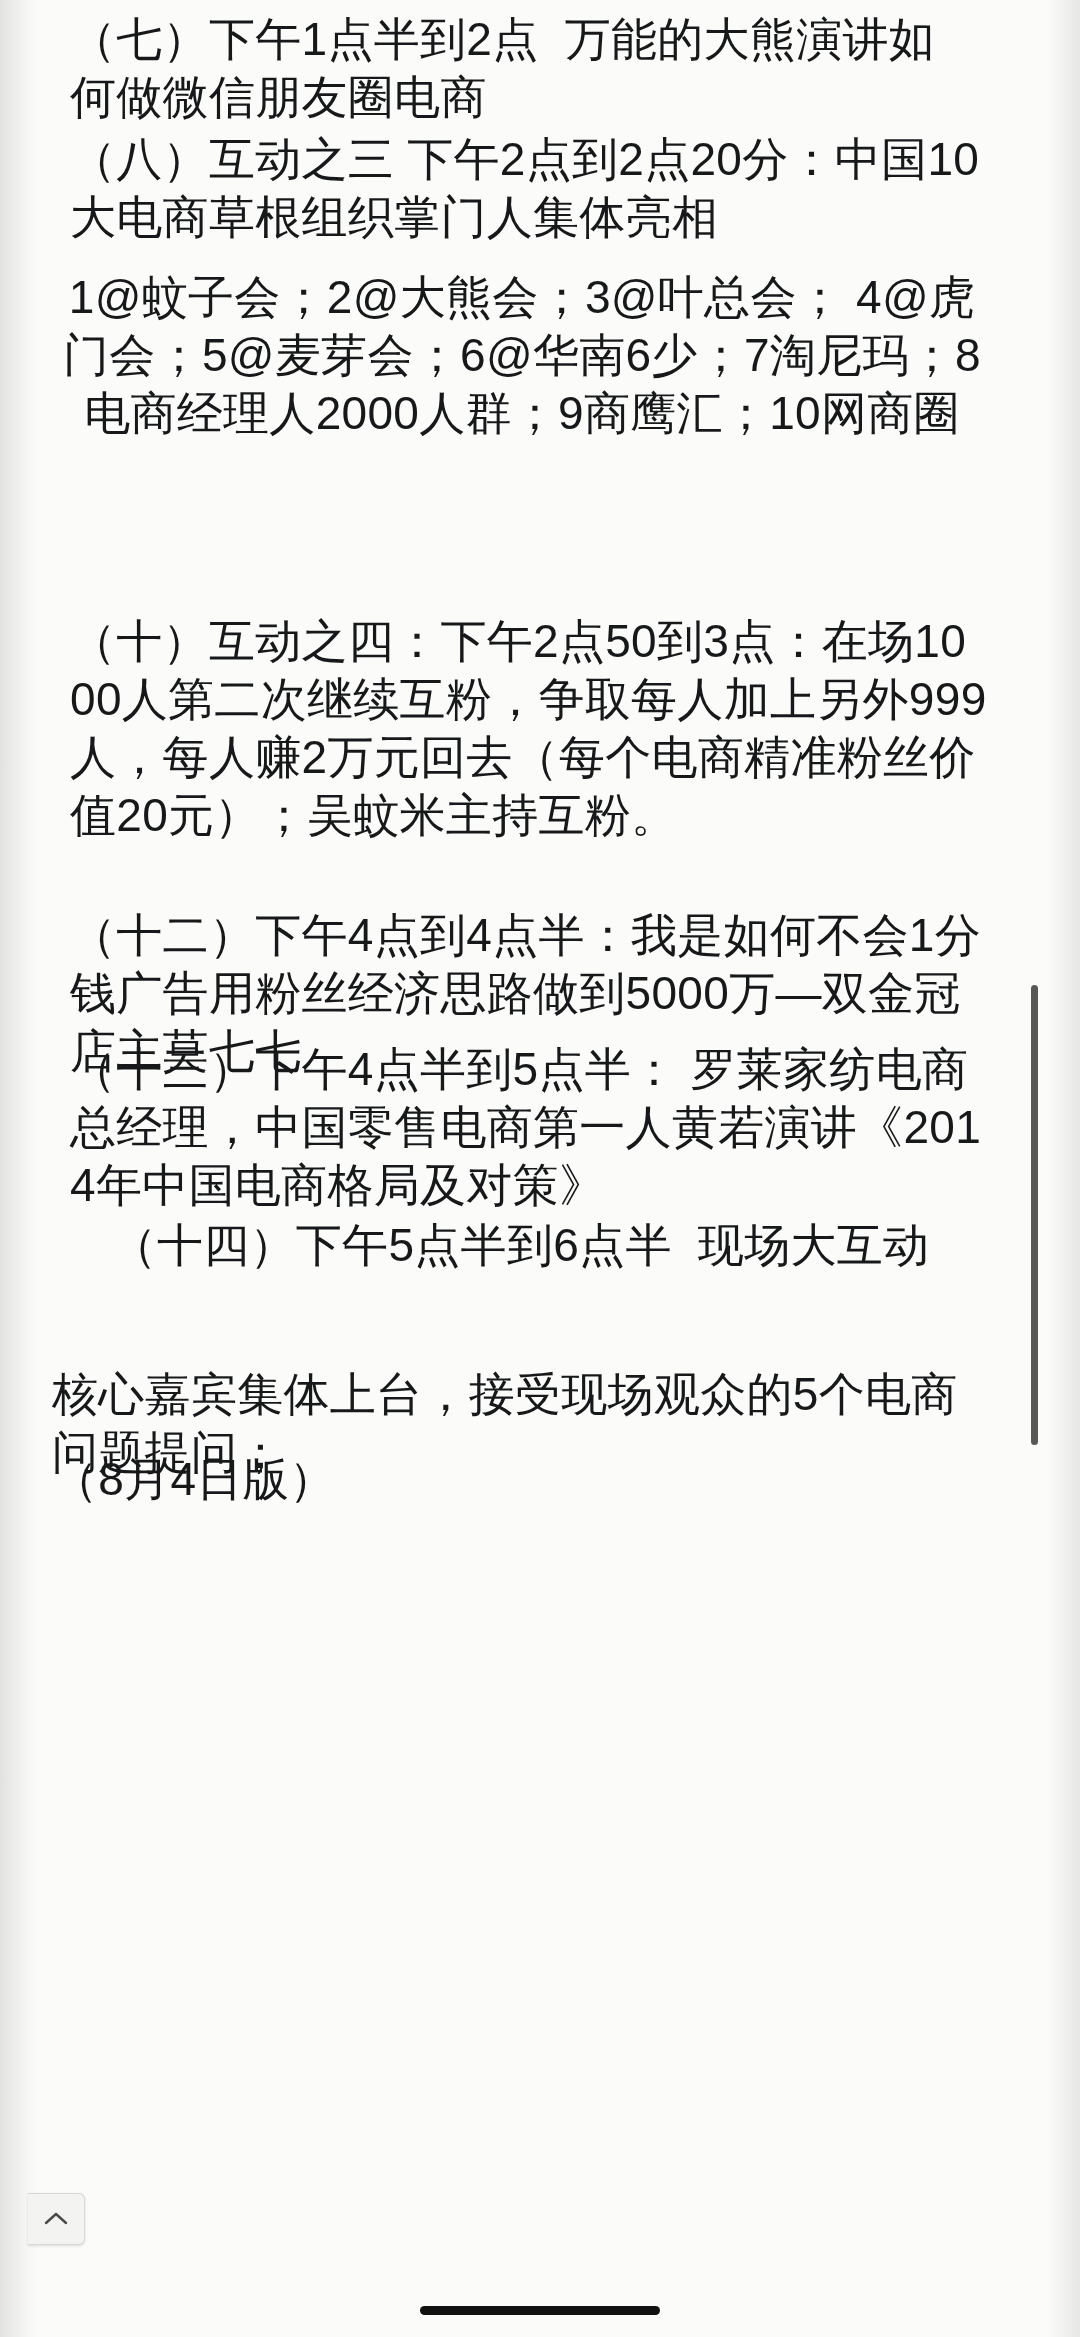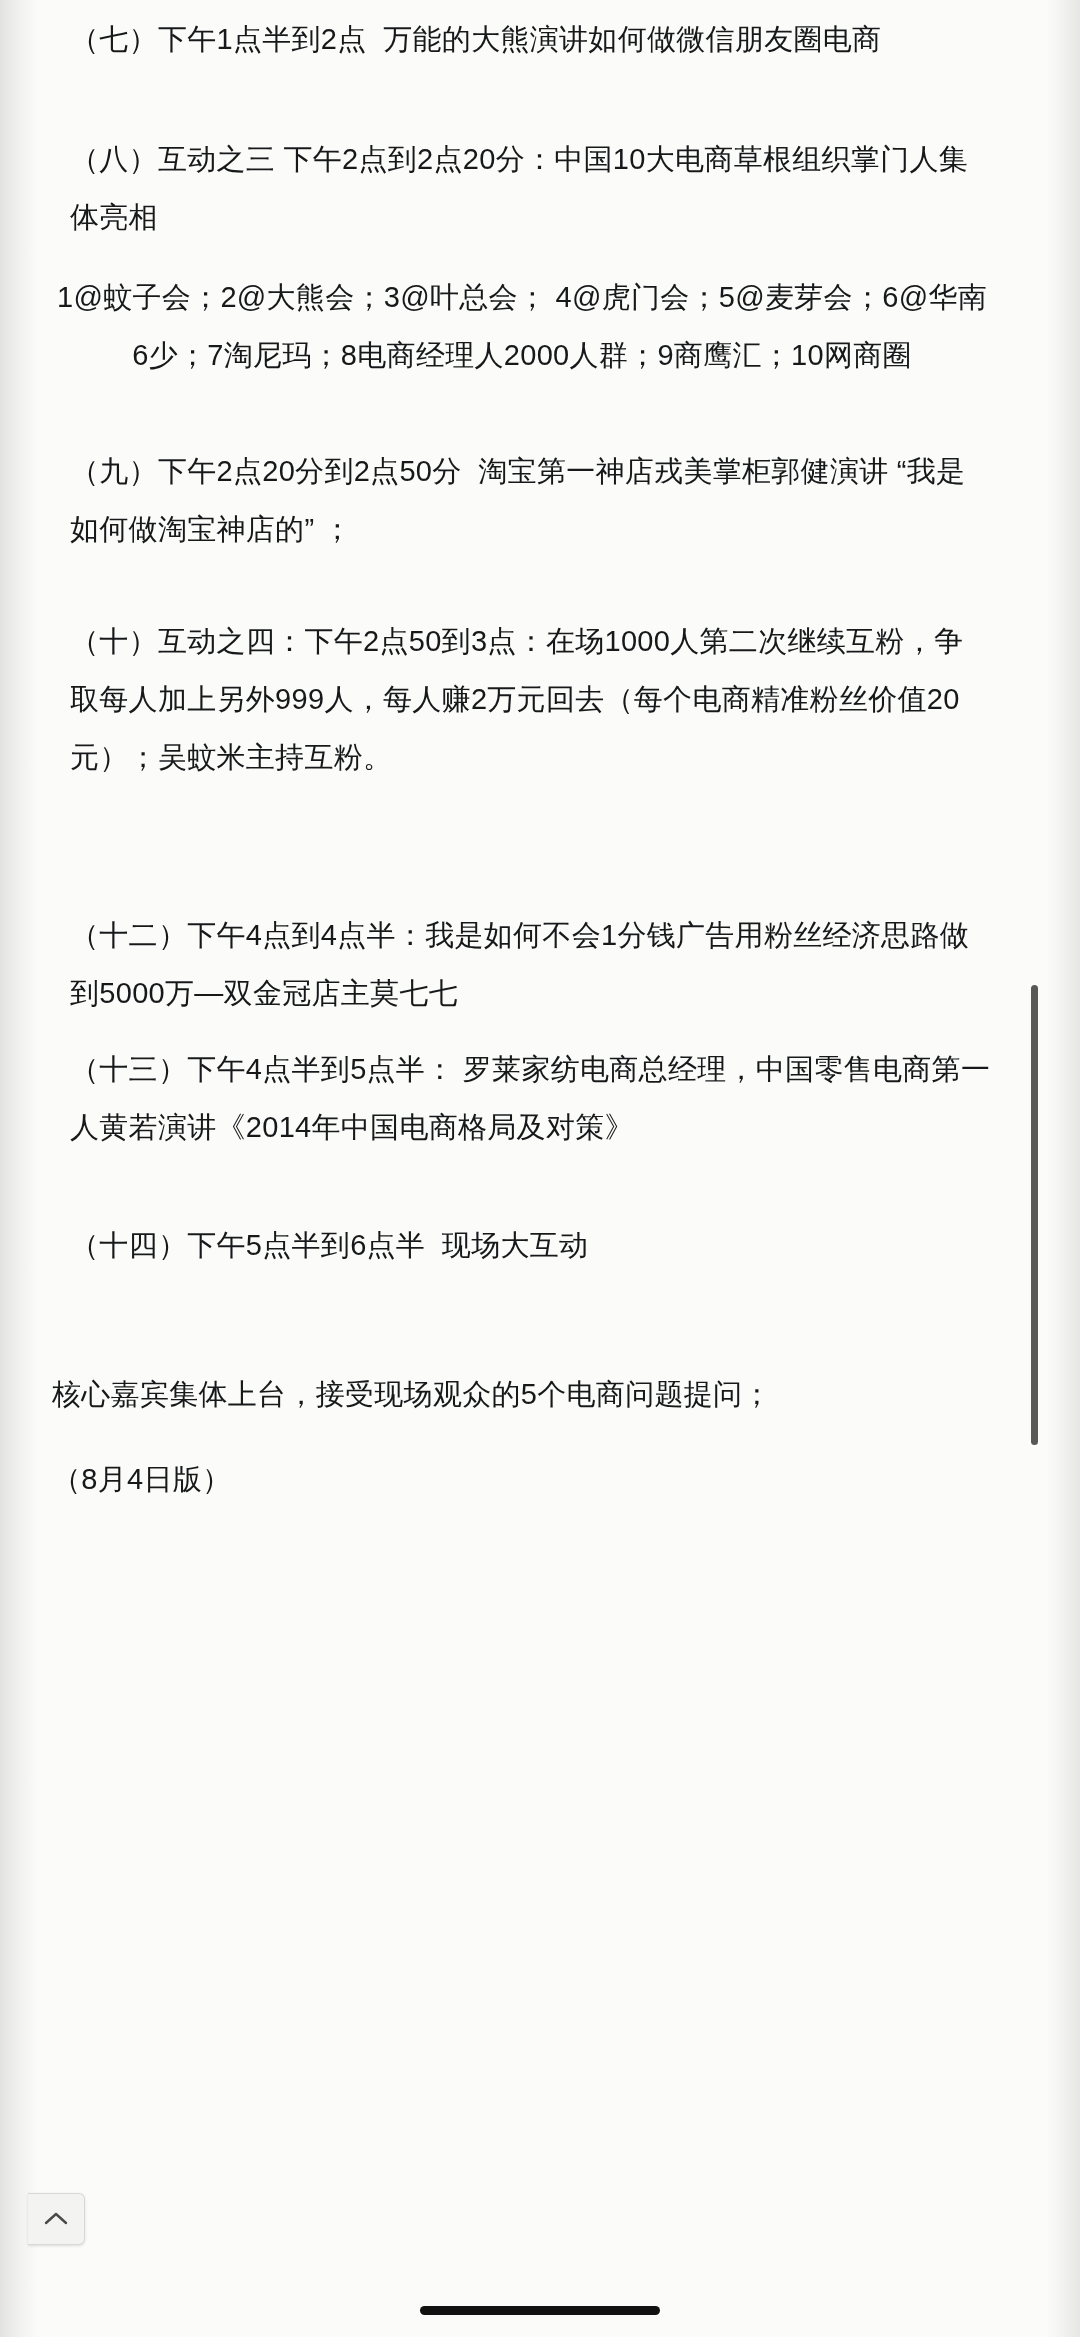--- a/index.html
+++ b/index.html
@@ -35,36 +35,36 @@
     background: linear-gradient(to left, #e6e6e4 0%, #f4f4f2 60%, #fbfbfa 100%);
   }
   .content {
     position: absolute;
     left: 70px;
     top: 0;
     width: 960px;
     height: 2337px;
   }
   .para {
-    font-size: 29px;
+    font-size: 46px;
     line-height: 58px;
     color: #16181a;
     letter-spacing: 0.3px;
     white-space: pre-wrap;
     word-break: break-all;
   }
   .p1  { position: absolute; left: 0px;  top: 10px;  width: 900px; }
   .p2  { position: absolute; left: 0px;  top: 130px; width: 920px; }
   .p3  { position: absolute; left: -18px; top: 268px; width: 940px; text-align: center; }
   .p4  { position: absolute; left: 0px;  top: 442px; width: 910px; }
   .p5  { position: absolute; left: 0px;  top: 612px; width: 920px; }
   .p6  { position: absolute; left: 4px;  top: 786px; width: 910px; }
   .p7  { position: absolute; left: 0px;  top: 906px; width: 920px; }
   .p8  { position: absolute; left: 0px;  top: 1040px; width: 935px; }
-  .p9  { position: absolute; left: 0px;  top: 1216px; width: 900px; }
+  .p9  { position: absolute; left: 0px;  top: 1216px; width: 900px; text-align: center; }
   .p10 { position: absolute; left: -18px; top: 1307px; width: 940px; }
   .p11 { position: absolute; left: -18px; top: 1365px; width: 940px; }
   .p12 { position: absolute; left: -18px; top: 1450px; width: 940px; }
 
   
   .scrollbar {
     position: absolute;
     right: 42px;
     top: 985px;
     width: 7px;
@@ -106,21 +106,20 @@
 <body>
 
 <div class="page">
   <div class="edge-left"></div>
   <div class="edge-right"></div>
 
   <div class="content">
     <div class="para p1">（七）下午1点半到2点  万能的大熊演讲如何做微信朋友圈电商</div>
     <div class="para p2">（八）互动之三 下午2点到2点20分：中国10大电商草根组织掌门人集体亮相</div>
     <div class="para p3">1@蚊子会；2@大熊会；3@叶总会； 4@虎门会；5@麦芽会；6@华南6少；7淘尼玛；8电商经理人2000人群；9商鹰汇；10网商圈</div>
-    <div class="para p4">（九）下午2点20分到2点50分  淘宝第一神店戎美掌柜郭健演讲 “我是如何做淘宝神店的” ；</div>
     <div class="para p5">（十）互动之四：下午2点50到3点：在场1000人第二次继续互粉，争取每人加上另外999人，每人赚2万元回去（每个电商精准粉丝价值20元）；吴蚊米主持互粉。</div>
     <div class="para p7">（十二）下午4点到4点半：我是如何不会1分钱广告用粉丝经济思路做到5000万—双金冠店主莫七七</div>
     <div class="para p8">（十三）下午4点半到5点半： 罗莱家纺电商总经理，中国零售电商第一人黄若演讲《2014年中国电商格局及对策》</div>
     <div class="para p9">（十四）下午5点半到6点半  现场大互动</div>
     <div class="para p11">核心嘉宾集体上台，接受现场观众的5个电商问题提问；</div>
     <div class="para p12">（8月4日版）</div>
   </div>
 
   <div class="scrollbar"></div>
 

